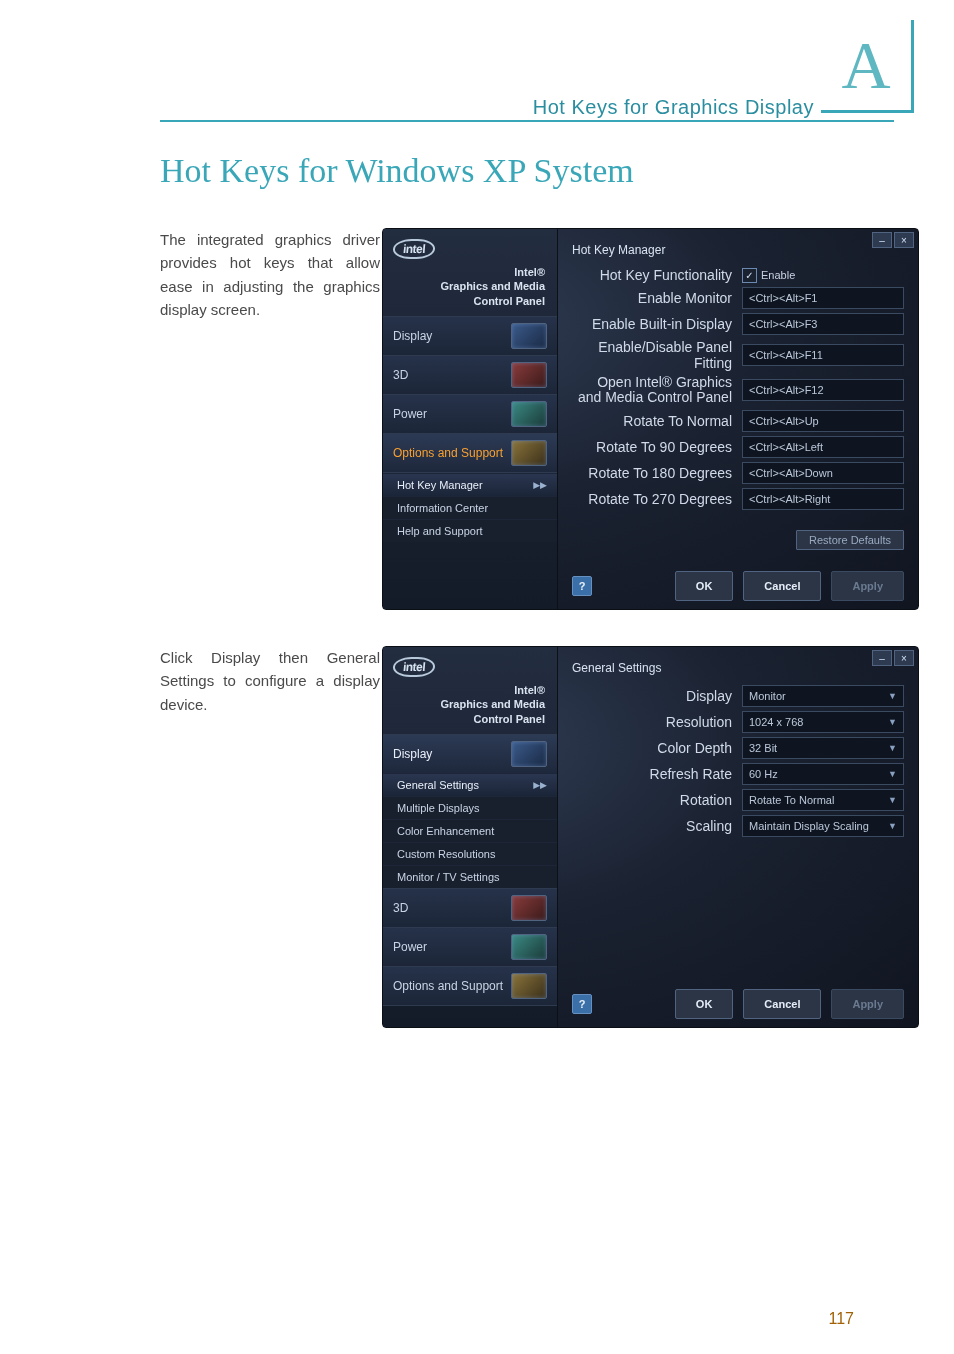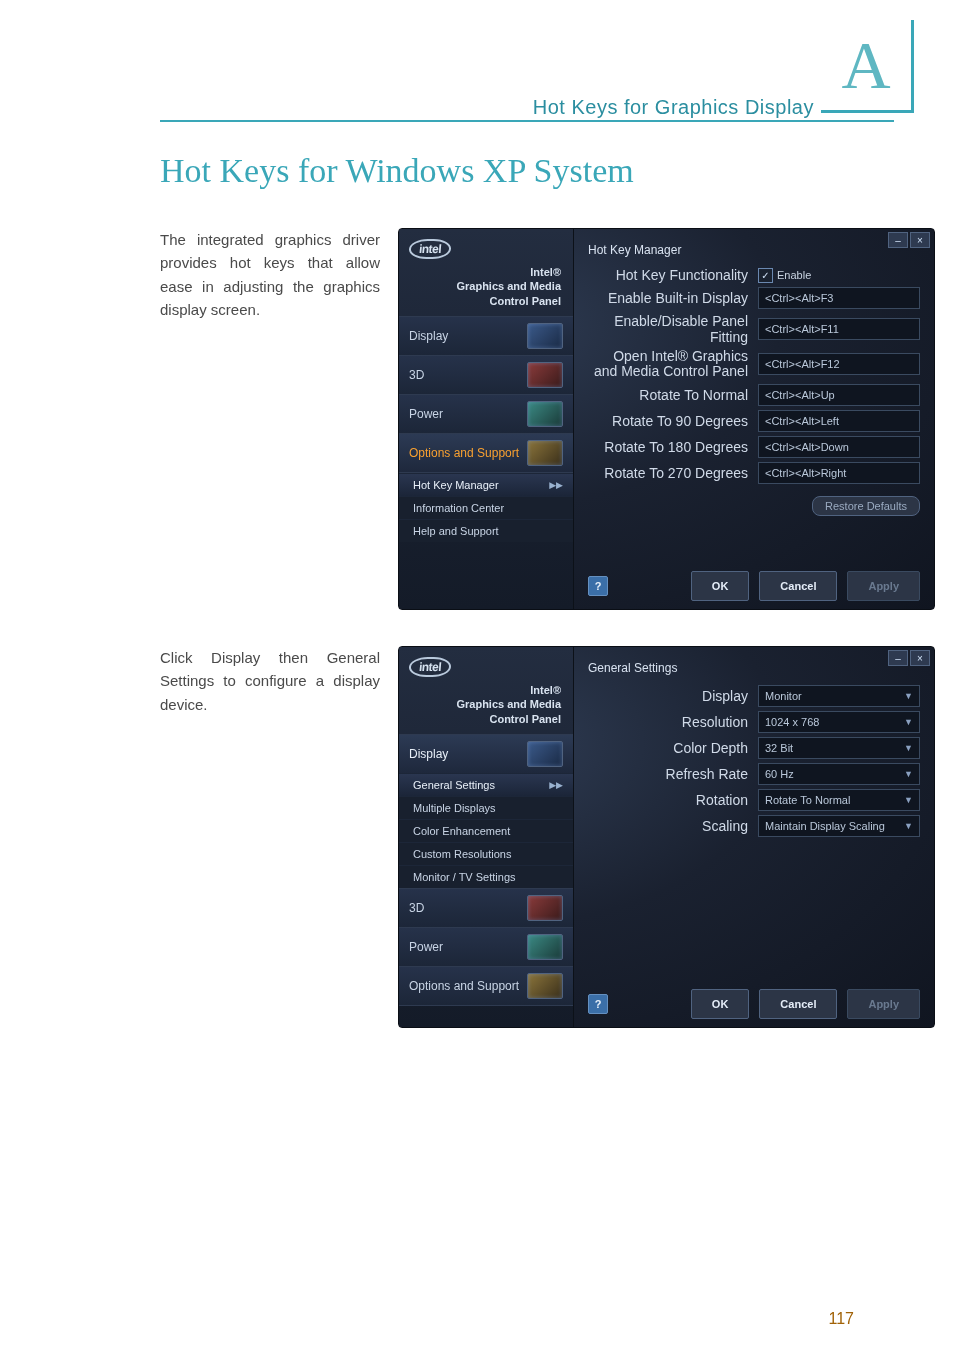--- a/index.html
+++ b/index.html
@@ -75,21 +75,21 @@
   .title {
     color: var(--teal);
     font-family: Georgia, 'Times New Roman', serif;
     font-size: 34px;
     font-weight: 400;
     margin: 0 0 38px 0;
   }
   .row {
     display: flex;
     align-items: flex-start;
-    gap: 18px;
+    gap: 2px;
     margin-bottom: 36px;
   }
   .leftcol {
     flex: 0 0 220px;
     color: var(--body-text);
     font-size: 15px;
     line-height: 1.55;
     text-align: justify;
   }
   .shotwrap {
@@ -267,27 +267,27 @@
     border: 1px solid #6a88b0;
     background: #1a2230;
     align-items: center;
     justify-content: center;
     font-size: 10px;
     color: #cfe0f5;
     margin-right: 4px;
   }
   .restoreBtn {
     align-self: flex-end;
-    margin-top: 8px;
+    margin-top: 16px;
     background: var(--btn-bg);
     border: 1px solid var(--btn-border);
     color: #9aaac0;
     font-size: 11px;
     padding: 3px 12px;
-    border-radius: 8px;
+    border-radius: 1px;
   }
   .btnbar {
     position: absolute;
     bottom: 8px;
     left: 14px;
     right: 14px;
     display: flex;
     align-items: center;
     gap: 10px;
   }
@@ -394,20 +394,26 @@
 
           <div class="kv">
             <div class="key">Hot Key Functionality</div>
             <div style="flex:1;display:flex;align-items:center;">
               <span class="chkbox">✓</span>
               <span>Enable</span>
             </div>
           </div>
 
           <div class="kv">
+            <div class="key">Enable Monitor</div>
+            <div class="val">
+                <span>&lt;Ctrl&gt;&lt;Alt&gt;F1</span>
+              </div>
+          </div>
+          <div class="kv">
             <div class="key">Enable Built-in Display</div>
             <div class="val">
                 <span>&lt;Ctrl&gt;&lt;Alt&gt;F3</span>
               </div>
           </div>
           <div class="kv">
             <div class="key">Enable/Disable Panel Fitting</div>
             <div class="val">
                 <span>&lt;Ctrl&gt;&lt;Alt&gt;F11</span>
               </div>

